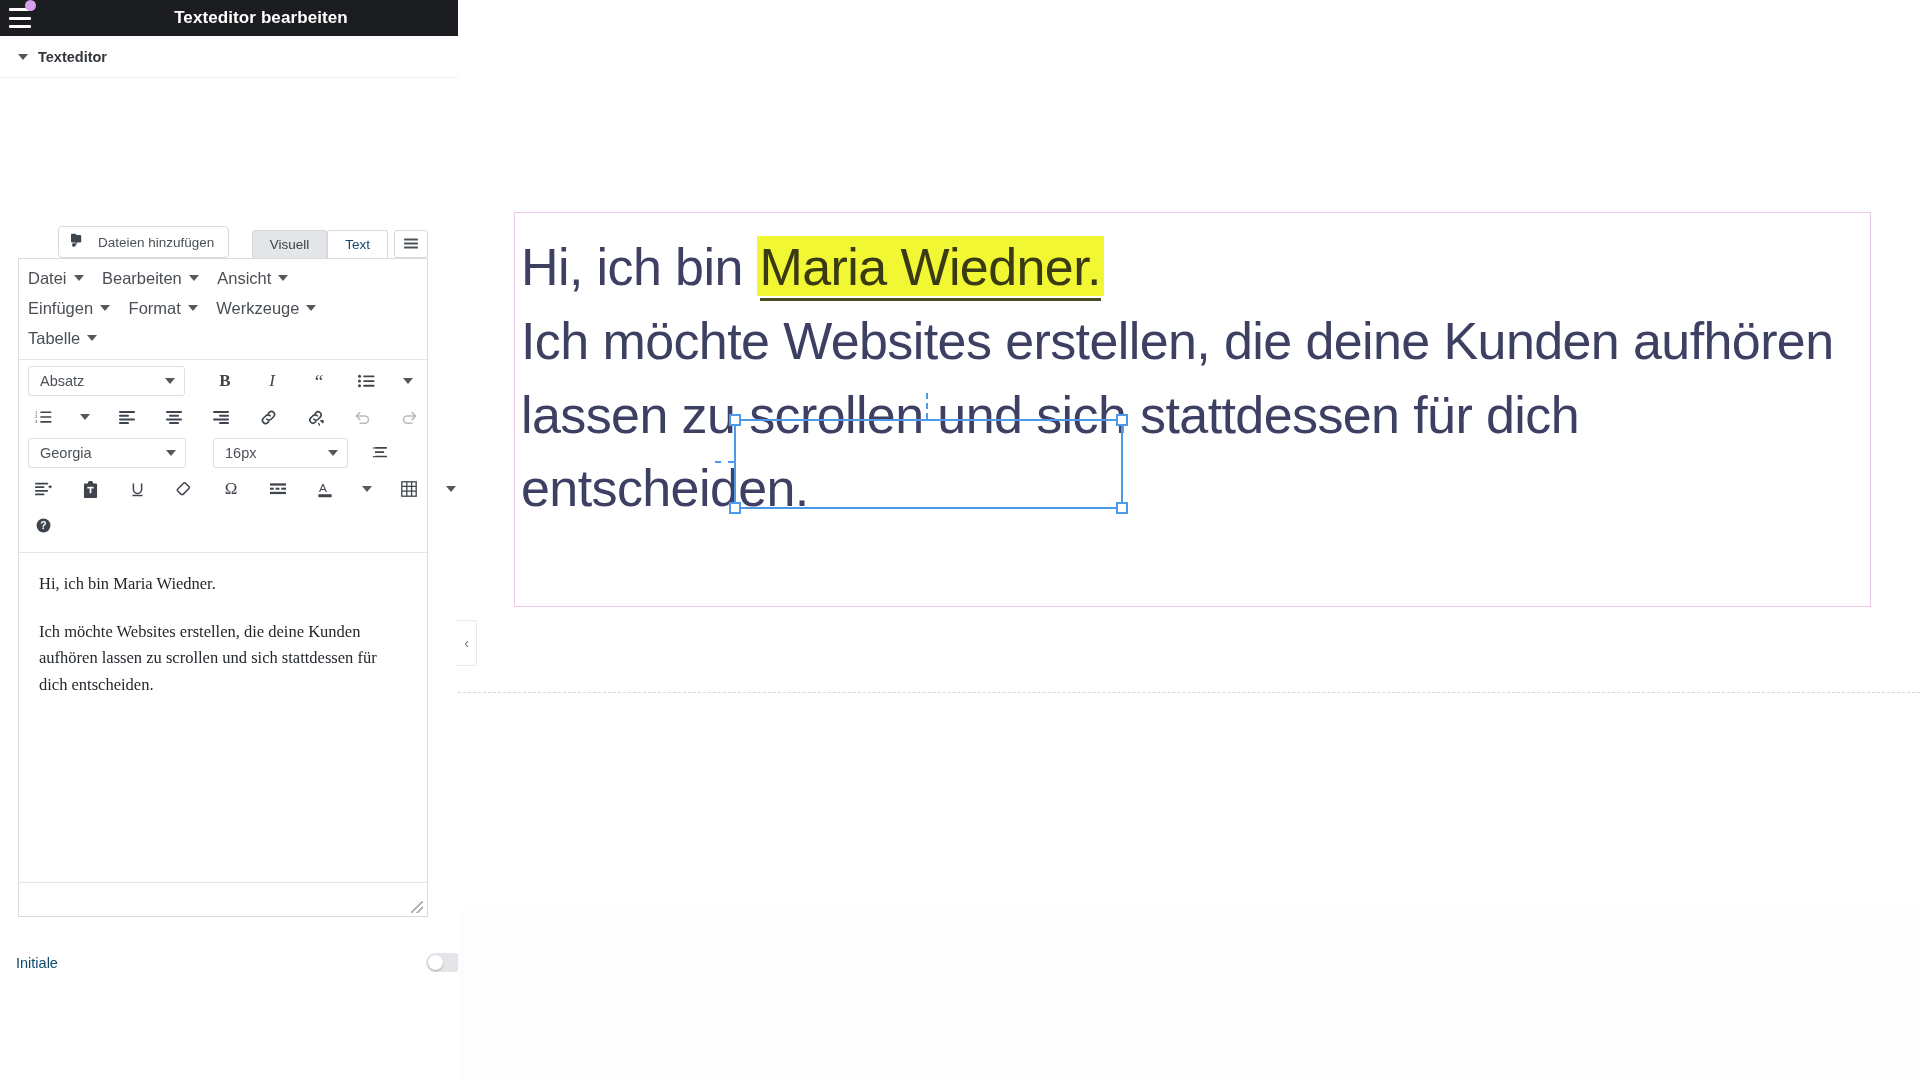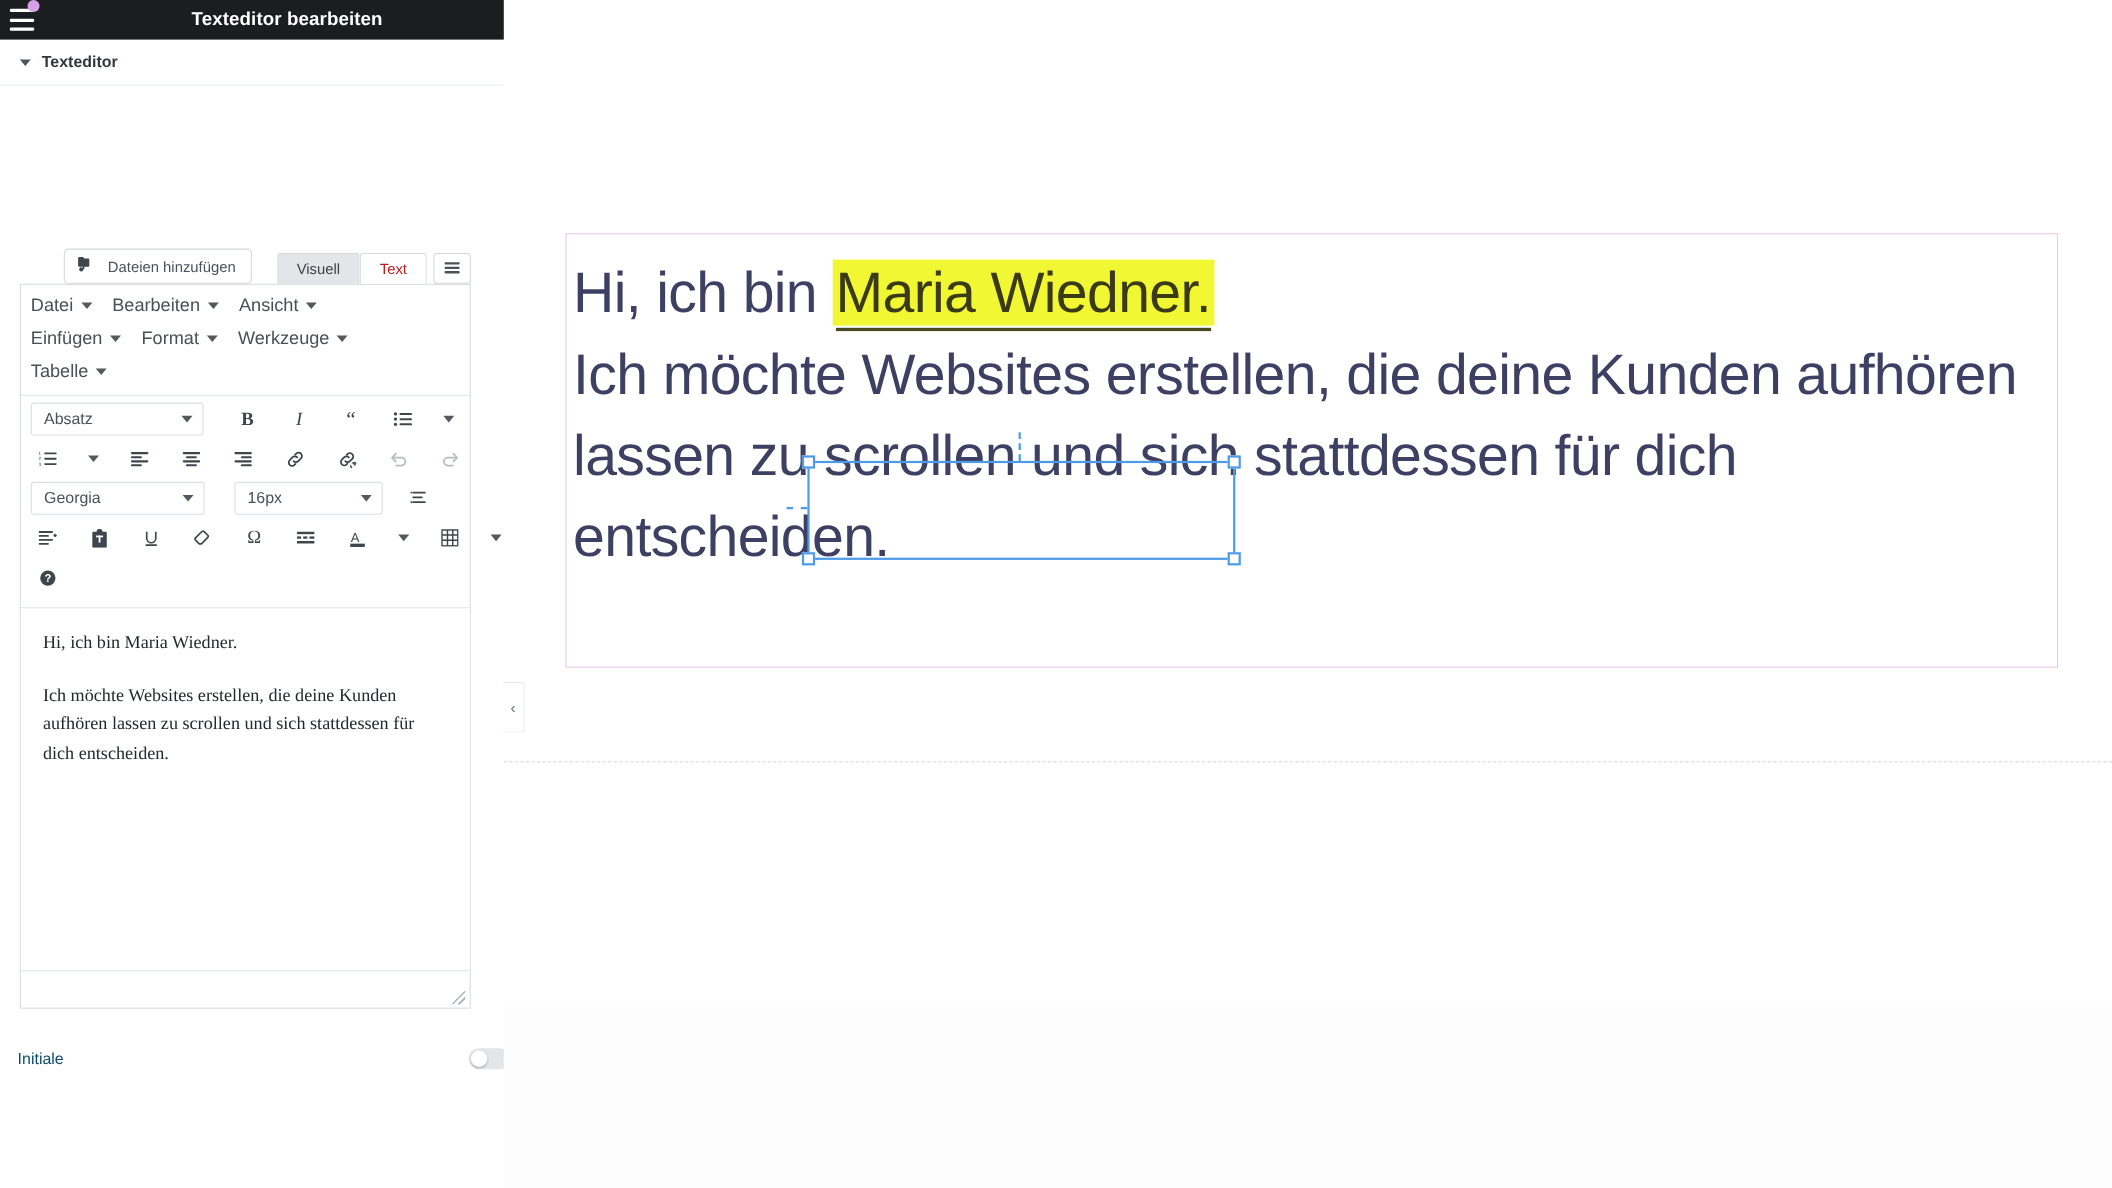--- a/index.html
+++ b/index.html
@@ -61,21 +61,21 @@
      height: 38px; }
   .btn-media {
     display:inline-flex; align-items:center; gap: 9px;
     height: 32px; padding: 0 14px 0 11px;
     border: 1px solid #d5d9dd; border-radius: 4px; background:#fff;
     font-size: 13.5px; color: #4b5158; cursor:pointer;margin-left:40px;
   }
   .tabs { display:flex; align-items:flex-end; }
   .tab {
     height: 28px; padding: 0 17px; display:flex; align-items:center;
-    font-size: 13.5px; color: #b91c1c; border:1px solid #d5d9dd; border-bottom:none;
+    font-size: 13.5px; color: #0c4a6e; border:1px solid #d5d9dd; border-bottom:none;
     background:#fff; cursor:pointer; border-radius: 3px 3px 0 0;
   }
   .tab.active { background:#e3e5e8; border-color:#d5d9dd; color:#3c4249; }
   .tab.icon-tab { padding: 0 9px; margin-left: 6px; border: 1px solid #d5d9dd;
       border-radius: 3px; height: 28px; }
 
   .ed-box { border: 1px solid #d9dde1; border-top: 1px solid #d9dde1; background:#fff; }
   .menubar { padding: 6px 9px 4px 9px; border-bottom: 1px solid #e3e6e9; }
   .menubar .mi {
     display:inline-flex; align-items:center; gap:7px;

